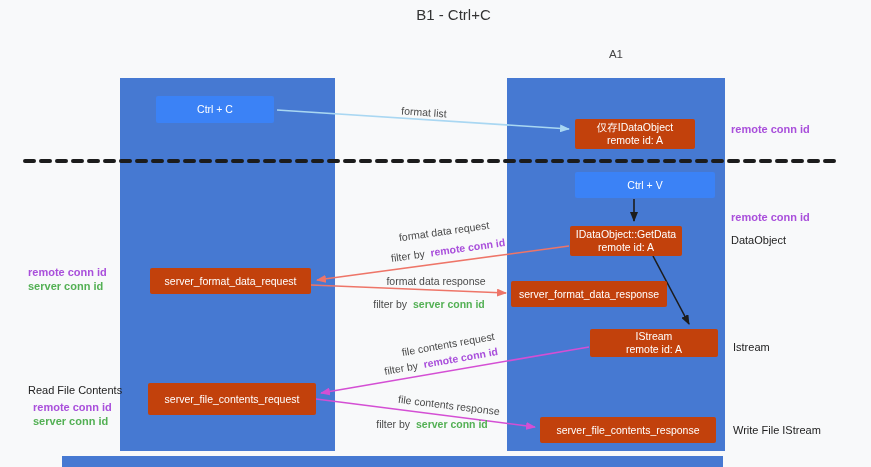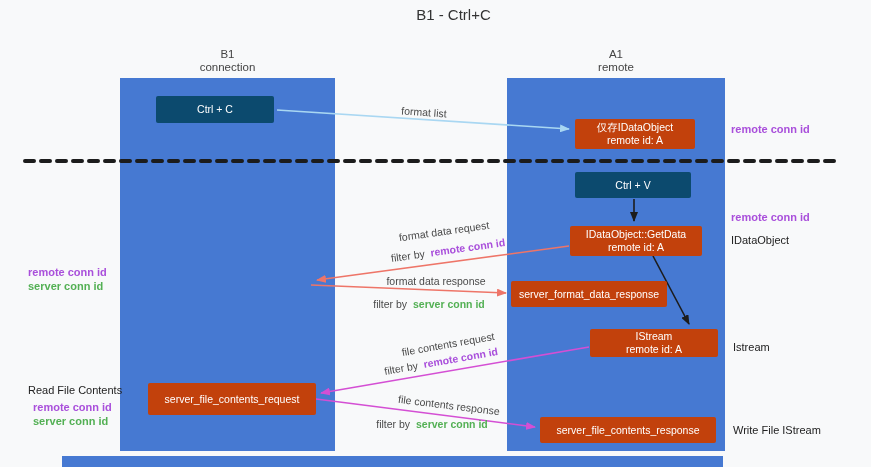--- a/index.html
+++ b/index.html
@@ -18,48 +18,43 @@
   .arrows { position:absolute; left:0; top:0; z-index:2; pointer-events:none; }
   .sep    { stroke:#1c1c1c; stroke-width:4; stroke-dasharray:9 7; stroke-linecap:round; }
   .a-blue { stroke:#a9d7f2; stroke-width:1.6; }
   .a-black{ stroke:#1c1c1c; stroke-width:1.6; }
   .a-red  { stroke:#ee7568; stroke-width:1.6; }
   .a-mag  { stroke:#d44fd4; stroke-width:1.6; }
 
   .node { position:absolute; z-index:3; display:flex; flex-direction:column;
           align-items:center; justify-content:center; color:#fff; font-size:10.5px;
           line-height:13px; text-align:center; border-radius:2px; white-space:nowrap; }
-  .node.green  { background:#0c4a6e;text-align:center; }
+  .node.green  { background:#3b82f6;text-align:center; }
   .node.orange { background:#c2410c; }
 
   .msg { position:absolute; z-index:4; font-size:10.5px; color:#4a4a4a; white-space:nowrap;
          transform:translate(-50%,-50%) rotate(var(--r,0deg)); }
   .msg span + span { margin-left:3px; }
 
   .side { position:absolute; z-index:4; font-size:11px; white-space:nowrap; }
   .purple  { color:#a94fdb; font-weight:bold; }
   .green-t { color:#53b054; font-weight:bold;text-align:right; }
   .dark    { color:#222; font-weight:normal; }
 </style>
 </head>
 <body>
 
 <div class="page">
 
   <div class="title">
     <div>B1 - Ctrl+C</div>
   </div>
 
-  <div class="lane-header" style="left:120px;width:215px;top:48px">
-    <div>B1</div>
-    <div>connection</div>
-  </div>
   <div class="lane-header" style="left:507px;width:218px;top:48px">
     <div>A1</div>
-    <div>remote</div>
   </div>
 
   <div class="lane" style="left:120px;top:78px;width:215px;height:373px"></div>
   <div class="lane" style="left:507px;top:78px;width:218px;height:373px"></div>
   <div class="lane" style="left:62px;top:456px;width:661px;height:11px"></div>
 
   <svg class="arrows" width="871" height="467" viewBox="0 0 871 467">
     <defs>
       <marker id="mb" markerUnits="userSpaceOnUse" markerWidth="10" markerHeight="8" refX="9" refY="4" orient="auto">
         <path d="M0,0 L10,4 L0,8 Z" fill="#a9d7f2"></path>
@@ -86,27 +81,28 @@
     <line class="a-mag" x1="316" y1="399" x2="535" y2="427" marker-end="url(#mm)"></line>
   </svg>
 
   <div class="node green" style="left:156px;top:96px;width:118px;height:27px">Ctrl + C</div>
 
   <div class="node orange" style="left:575px;top:119px;width:120px;height:30px">
     <span>仅存IDataObject</span>
     <span>remote id: A</span>
   </div>
 
-  <div class="node green" style="left:575px;top:172px;width:116px;height:26px">Ctrl + V</div>
+  <div class="node green" style="left:575px;top:172px;width:140px;height:26px">Ctrl + V</div>
 
-  <div class="node orange" style="left:570px;top:226px;width:132px;height:30px">
+  <div class="node orange" style="left:570px;top:226px;width:112px;height:30px">
     <span>IDataObject::GetData</span>
     <span>remote id: A</span>
   </div>
 
+  <div class="node orange" style="left:150px;top:268px;width:161px;height:26px">server_format_data_request</div>
 
   <div class="node orange" style="left:511px;top:281px;width:156px;height:26px">server_format_data_response</div>
 
   <div class="node orange" style="left:590px;top:329px;width:128px;height:28px">
     <span>IStream</span>
     <span>remote id: A</span>
   </div>
 
   <div class="node orange" style="left:148px;top:383px;width:168px;height:32px">server_file_contents_request</div>
 
@@ -137,21 +133,21 @@
 
   <div class="msg" style="left:449px;top:405px;--r:7deg">file contents response</div>
 
   <div class="msg" style="left:432px;top:424px">
     <span>filter by</span>
     <span class="green-t">server conn id</span>
   </div>
 
   <div class="side purple" style="left:731px;top:123px">remote conn id</div>
   <div class="side purple" style="left:731px;top:211px">remote conn id</div>
-  <div class="side dark" style="left:731px;top:234px">IDataObject</div>
+  <div class="side dark" style="left:731px;top:234px">DataObject</div>
   <div class="side dark" style="left:733px;top:341px">Istream</div>
   <div class="side dark" style="left:733px;top:424px">Write File IStream</div>
 
   <div class="side purple" style="left:28px;top:266px">remote conn id</div>
   <div class="side green-t" style="left:28px;top:280px">server conn id</div>
   <div class="side dark" style="left:28px;top:384px">Read File Contents</div>
   <div class="side purple" style="left:33px;top:401px">remote conn id</div>
   <div class="side green-t" style="left:33px;top:415px">server conn id</div>
 
 </div>

